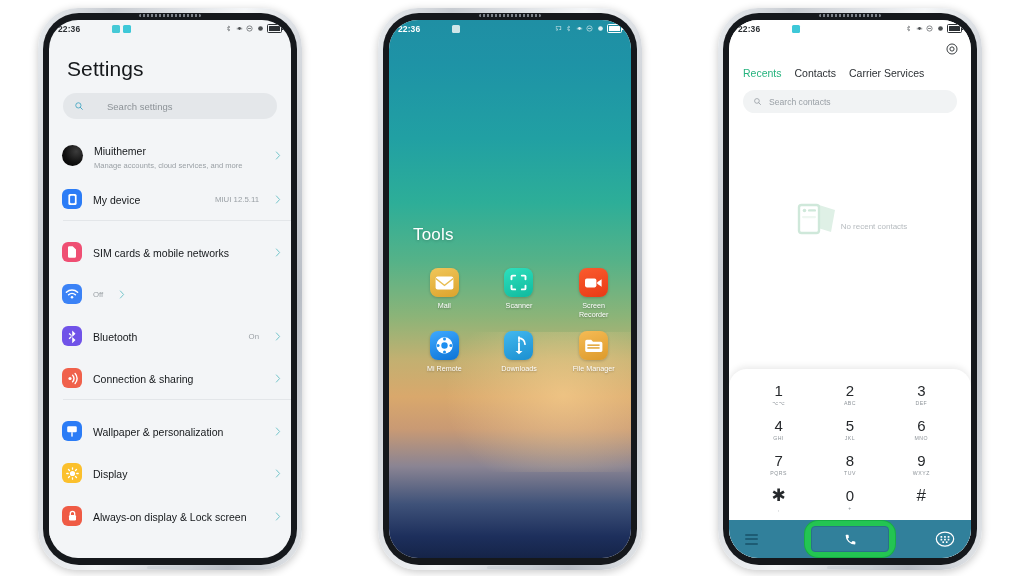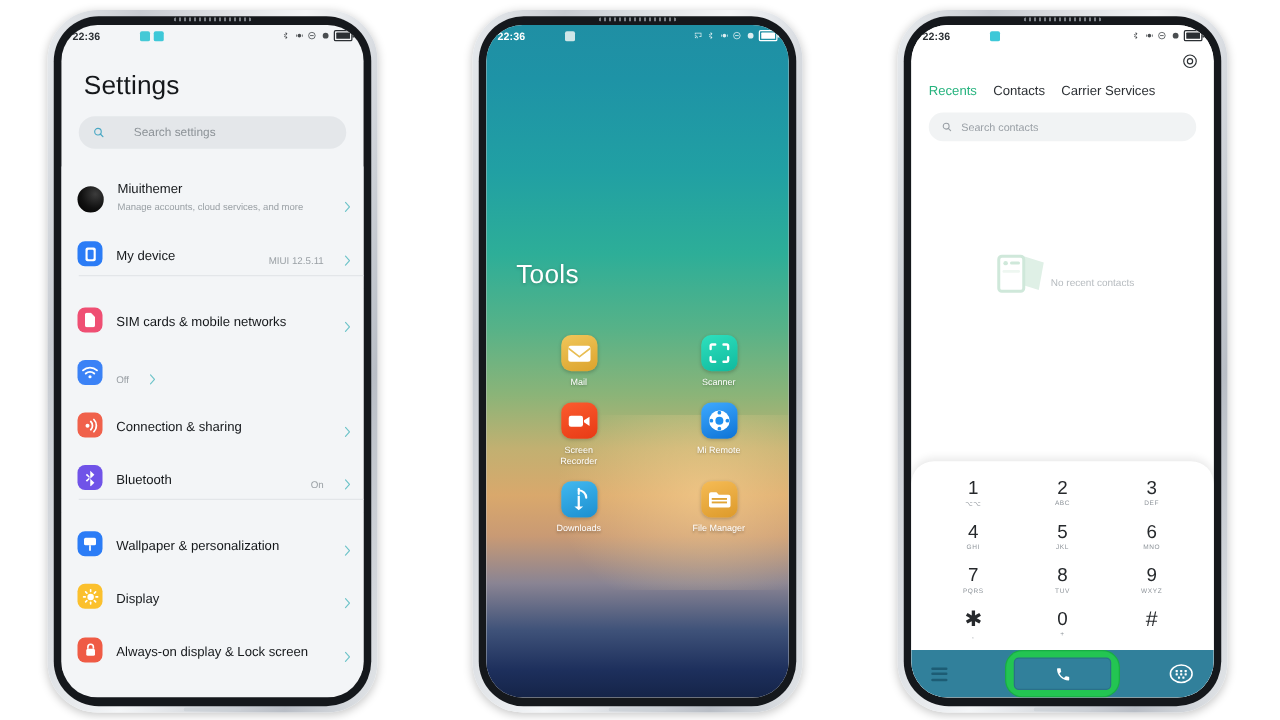--- a/index.html
+++ b/index.html
@@ -65,21 +65,21 @@
     display:flex;align-items:center;padding:0 11px;gap:23px;
   }
   .search-pill .mag{width:10px;height:10px;flex:0 0 auto;}
   .search-ph{font-size:9.5px;color:#8c9297;}
 
   .set-list{flex:1;overflow:hidden;}
   .set-group{background:#f3f5f7;}
   .set-gap{height:11px;background:#f3f5f7;position:relative;}
   .set-gap:before{content:"";position:absolute;left:14px;right:0;top:0;height:1px;background:#e3e6e9;}
 
-  .set-row{display:flex;align-items:flex-end;padding:7px 10px 7px 13px;gap:11px;min-height:28px;}
+  .set-row{display:flex;align-items:center;padding:7px 10px 7px 13px;gap:11px;min-height:28px;}
   .set-row.twoline{padding-top:8px;padding-bottom:8px;}
   .ic{width:20px;height:20px;border-radius:6px;flex:0 0 auto;display:flex;align-items:center;justify-content:center;}
   .ic svg{display:block;}
   .ic-avatar{width:21px;height:21px;border-radius:50%;background:radial-gradient(circle at 68% 30%,#3c3c3c 0%,#111 55%,#000 100%);}
   .set-text{flex:1;min-width:0;}
   .set-label{font-size:10.5px;color:#15181b;line-height:1.25;}
   .set-sub{font-size:7.6px;color:#9aa0a5;line-height:1.28;margin-top:1.5px;}
   .set-value{font-size:7.8px;color:#9aa0a5;margin-right:5px;white-space:nowrap;}
   .chev{width:6px;height:9px;flex:0 0 auto;}
 
@@ -101,26 +101,26 @@
         #3f5279 90%,
         #1d2f5c 96%,
         #152448 100%);
   }
   .tools-glow{
     position:absolute;left:0;right:0;top:58%;height:26%;
     background:radial-gradient(ellipse 70% 100% at 72% 45%,rgba(255,216,150,.55) 0%,rgba(255,200,130,0) 70%);
     pointer-events:none;
   }
   .tools-title{
-    position:absolute;left:24px;top:188px;color:#fff;font-size:21px;font-weight:400;
+    position:absolute;left:24px;top:205px;color:#fff;font-size:17px;font-weight:400;
     text-shadow:0 1px 3px rgba(0,0,0,.22);letter-spacing:.2px;
   }
   .tools-grid{
     position:absolute;left:18px;right:0;top:248px;
-    display:grid;grid-template-columns:repeat(2,1fr);row-gap:12px;
+    display:grid;grid-template-columns:repeat(3,1fr);row-gap:12px;
   }
   .app{display:flex;flex-direction:column;align-items:center;gap:4px;}
   .app-ic{width:29px;height:29px;border-radius:8px;display:flex;align-items:center;justify-content:center;box-shadow:0 1px 3px rgba(0,0,0,.2);}
   .app-lbl{font-size:7.2px;color:#fff;text-align:center;line-height:1.25;text-shadow:0 1px 2px rgba(0,0,0,.3);max-width:52px;}
 
   
   .dialer-screen{height:100%;background:#fff;position:relative;display:flex;flex-direction:column;}
   .dial-gear{position:absolute;right:12px;top:22px;width:14px;height:14px;}
   .dial-tabs{display:flex;gap:13px;padding:30px 14px 0;align-items:baseline;}
   .dtab{font-size:10.5px;color:#2c3034;white-space:nowrap;}
@@ -271,46 +271,46 @@
                     <path d="M1.4 3.3A8.2 8.2 0 0 1 12.6 3.3" stroke="#fff" stroke-width="1.5" fill="none" stroke-linecap="round"></path>
                   </svg>
               </span>
               <span class="set-value">Off</span>
               <svg class="chev" viewBox="0 0 8 14">
                   <polyline points="1.5,1.5 6.5,7 1.5,12.5" fill="none" stroke="#6fc4c9" stroke-width="1.5" stroke-linecap="round" stroke-linejoin="round"></polyline>
                 </svg>
             </div>
 
             <div class="set-row">
+              <span class="ic" style="background:#7053e8">
+                <svg width="9" height="13" viewBox="0 0 9 13">
+                    <path d="M4.2 0.6l3.3 3.2-3.3 3.1 3.3 3.2-3.3 3.2V0.6z" fill="#fff"></path>
+                    <path d="M3.6 4.9L1.6 2.9 0.6 3.9l2.6 2.2-2.6 2.2 1 1 2-2z" fill="#fff"></path>
+                  </svg>
+              </span>
+              <span class="set-text">
+                <span class="set-label">Bluetooth</span>
+              </span>
+              <span class="set-value">On</span>
+              <svg class="chev" viewBox="0 0 8 14">
+                  <polyline points="1.5,1.5 6.5,7 1.5,12.5" fill="none" stroke="#6fc4c9" stroke-width="1.5" stroke-linecap="round" stroke-linejoin="round"></polyline>
+                </svg>
+            </div>
+
+            <div class="set-row">
               <span class="ic" style="background:#f0614b">
                 <svg width="13" height="13" viewBox="0 0 13 13">
                     <circle cx="4" cy="6.5" r="1.6" fill="#fff"></circle>
                     <path d="M6.6 3.2a4.6 4.6 0 0 1 0 6.6" stroke="#fff" stroke-width="1.4" fill="none" stroke-linecap="round"></path>
                     <path d="M9.1 1.6a7 7 0 0 1 0 9.8" stroke="#fff" stroke-width="1.4" fill="none" stroke-linecap="round"></path>
                   </svg>
               </span>
               <span class="set-text">
                 <span class="set-label">Connection &amp; sharing</span>
               </span>
-              <svg class="chev" viewBox="0 0 8 14">
-                  <polyline points="1.5,1.5 6.5,7 1.5,12.5" fill="none" stroke="#6fc4c9" stroke-width="1.5" stroke-linecap="round" stroke-linejoin="round"></polyline>
-                </svg>
-            </div>
-
-            <div class="set-row">
-              <span class="ic" style="background:#7053e8">
-                <svg width="9" height="13" viewBox="0 0 9 13">
-                    <path d="M4.2 0.6l3.3 3.2-3.3 3.1 3.3 3.2-3.3 3.2V0.6z" fill="#fff"></path>
-                    <path d="M3.6 4.9L1.6 2.9 0.6 3.9l2.6 2.2-2.6 2.2 1 1 2-2z" fill="#fff"></path>
-                  </svg>
-              </span>
-              <span class="set-text">
-                <span class="set-label">Bluetooth</span>
-              </span>
-              <span class="set-value">On</span>
               <svg class="chev" viewBox="0 0 8 14">
                   <polyline points="1.5,1.5 6.5,7 1.5,12.5" fill="none" stroke="#6fc4c9" stroke-width="1.5" stroke-linecap="round" stroke-linejoin="round"></polyline>
                 </svg>
             </div>
           </div>
 
           <div class="set-gap"></div>
 
           <div class="set-group">
             <div class="set-row">

